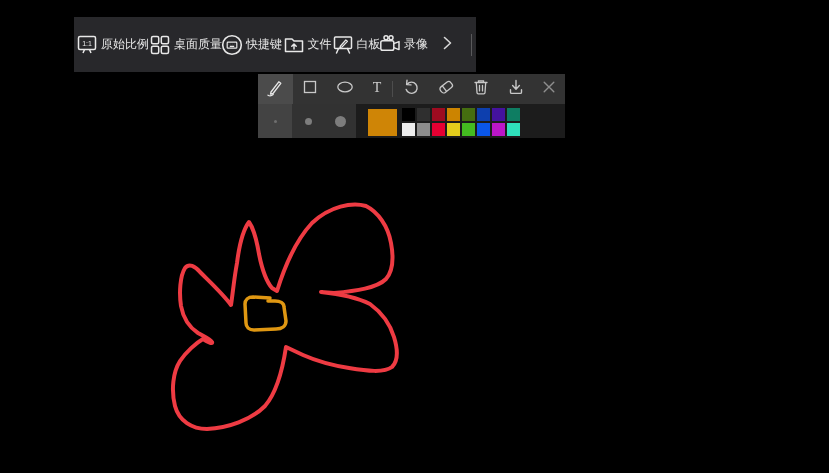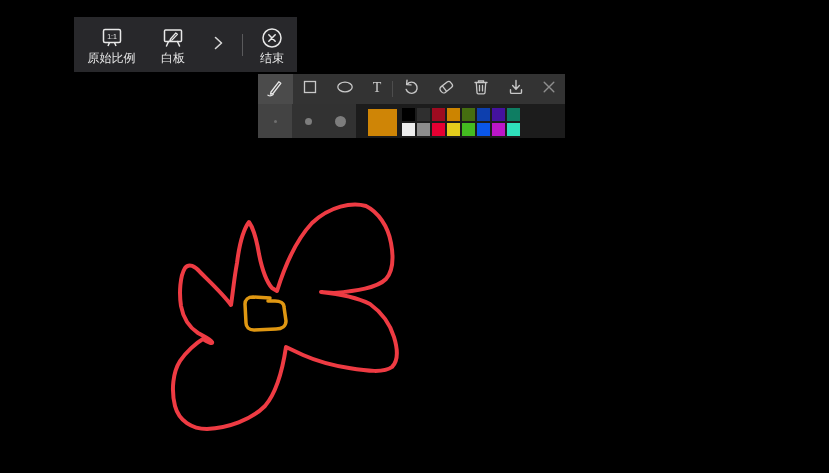--- a/index.html
+++ b/index.html
@@ -3,21 +3,21 @@
 <meta charset="utf-8">
 <style>
   html,body{margin:0;padding:0;background:#000;}
   #screen{position:relative;width:829px;height:473px;background:#000;overflow:hidden;
           font-family:"Liberation Sans","DejaVu Sans",sans-serif;}
   #canvas{position:absolute;left:0;top:0;z-index:0;}
 
   
   #toolbar{position:absolute;left:74px;top:17px;height:55px;background:#28282b;
            display:flex;align-items:stretch;z-index:2;}
-  .tb-item{display:flex;flex-direction:column;align-items:center;justify-content:center;
+  .tb-item{display:flex;align-items:center;justify-content:center;
            gap:1px;color:#e8e8e8;cursor:default;}
   .tb-item.active{background:#3a3a3e;}
   .tb-label{font-size:12px;line-height:13px;white-space:nowrap;}
   .tb-icon svg{display:block;}
   .tb-divider{width:1px;height:22px;background:#5a5a5c;align-self:center;margin:0 4px;}
   .tb-chev{display:flex;align-items:center;justify-content:center;width:41px;color:#e8e8e8;}
 
   
   #drawpanel{position:absolute;left:258px;top:74px;width:307px;z-index:2;}
   .dp-row1{height:30px;background:#333333;display:flex;align-items:stretch;}
@@ -53,58 +53,90 @@
       <span class="tb-icon">
         <svg width="26" height="26" viewBox="0 0 26 26" fill="none" stroke="#e8e8e8" stroke-width="1.5">
           <rect x="4.5" y="4.5" width="17" height="13" rx="1.5"></rect>
           <text x="13" y="13.8" font-size="7" text-anchor="middle" fill="#e8e8e8" stroke="none">1:1</text>
           <path d="M10.5 17.5 L9 21 M15.5 17.5 L17 21"></path>
         </svg>
       </span>
       <span class="tb-label">原始比例</span>
     </div>
 
-
-
-
+    <div class="tb-item" style="width:71px">
+      <span class="tb-icon">
+        <svg width="26" height="26" viewBox="0 0 26 26" fill="none" stroke="#e8e8e8" stroke-width="1.5">
+          <rect x="4.5" y="4.5" width="7.2" height="7.2" rx="1.5"></rect>
+          <rect x="14.3" y="4.5" width="7.2" height="7.2" rx="1.5"></rect>
+          <rect x="4.5" y="14.3" width="7.2" height="7.2" rx="1.5"></rect>
+          <rect x="14.3" y="14.3" width="7.2" height="7.2" rx="1.5"></rect>
+        </svg>
+      </span>
+      <span class="tb-label">桌面质量</span>
+    </div>
+
+
+    <div class="tb-item" style="width:61px">
+      <span class="tb-icon">
+        <svg width="26" height="26" viewBox="0 0 26 26" fill="none" stroke="#e8e8e8" stroke-width="1.6">
+          <circle cx="13" cy="13" r="9.3"></circle>
+          <rect x="8.2" y="10.2" width="9.6" height="6" rx="0.8" stroke-width="1.2"></rect>
+          <path d="M9.8 12.2 h0.1 M11.8 12.2 h0.1 M13.8 12.2 h0.1 M15.8 12.2 h0.1 M10.8 14.4 h4.4" stroke-width="1.2"></path>
+        </svg>
+      </span>
+      <span class="tb-label">快捷键</span>
+    </div>
+
+    <div class="tb-item" style="width:50px">
+      <span class="tb-icon">
+        <svg width="26" height="26" viewBox="0 0 26 26" fill="none" stroke="#e8e8e8" stroke-width="1.5">
+          <path d="M4.5 19.5 V7 H11 L13 9 H21.5 V19.5 Z" stroke-linejoin="round"></path>
+          <path d="M13 17 V12 M13 12 L10.8 14.2 M13 12 L15.2 14.2" stroke-linecap="round"></path>
+        </svg>
+      </span>
+      <span class="tb-label">文件</span>
+    </div>
 
 
     <div class="tb-item" style="width:48px">
       <span class="tb-icon">
         <svg width="26" height="26" viewBox="0 0 26 26" fill="none" stroke="#e8e8e8" stroke-width="1.5">
           <rect x="4.5" y="5" width="17" height="11.5" rx="1"></rect>
           <path d="M10.5 14 L15.8 8 l1.6 1.3 L12 15 l-2.2 .6 z" stroke-width="1.2" stroke-linejoin="round"></path>
           <path d="M8.5 16.5 L6.5 21 M17.5 16.5 L19.5 21" stroke-linecap="round"></path>
         </svg>
       </span>
       <span class="tb-label">白板</span>
     </div>
 
+    <div class="tb-item" style="width:47px">
+      <span class="tb-icon">
+        <svg width="26" height="26" viewBox="0 0 26 26" fill="none" stroke="#e8e8e8" stroke-width="1.5">
+          <circle cx="9" cy="5.8" r="2"></circle>
+          <circle cx="14" cy="5.8" r="2"></circle>
+          <rect x="3.8" y="8.8" width="13" height="9.5" rx="1.8"></rect>
+          <path d="M16.8 11.6 L22 9.6 V17.6 L16.8 15.6" stroke-linejoin="round"></path>
+        </svg>
+      </span>
+      <span class="tb-label">录像</span>
+    </div>
 
 
     <div class="tb-chev">
       <span>
         <svg width="22" height="22" viewBox="0 0 22 22" fill="none" stroke="#d8d8d8" stroke-width="1.6">
           <path d="M8.5 5.5 L14.5 11 L8.5 16.5" stroke-linecap="round" stroke-linejoin="round"></path>
         </svg>
       </span>
     </div>
 
     <div class="tb-divider"></div>
 
 
-    <div class="tb-item" style="width:50px">
-      <span class="tb-icon">
-        <svg width="26" height="26" viewBox="0 0 26 26" fill="none" stroke="#e8e8e8" stroke-width="1.5">
-          <circle cx="13" cy="13" r="9"></circle>
-          <path d="M9.8 9.8 l6.4 6.4 M16.2 9.8 l-6.4 6.4" stroke-linecap="round"></path>
-        </svg>
-      </span>
-      <span class="tb-label">结束</span>
-    </div>
   </div>
 
   <div id="drawpanel">
     <div class="dp-row1">
 
       <div class="dp-tool sel" style="width:35px">
         <span>
           <svg width="22" height="22" viewBox="0 0 22 22" fill="none" stroke="#e8e8e8" stroke-width="1.3">
             <path d="M7 16 L14.8 5.8 L16.8 7.3 L9 17.5 L6.5 18.2 Z" stroke-linejoin="round"></path>
             <path d="M4 19.2 Q6.5 20.8 9.2 18.6" stroke-linecap="round"></path>

